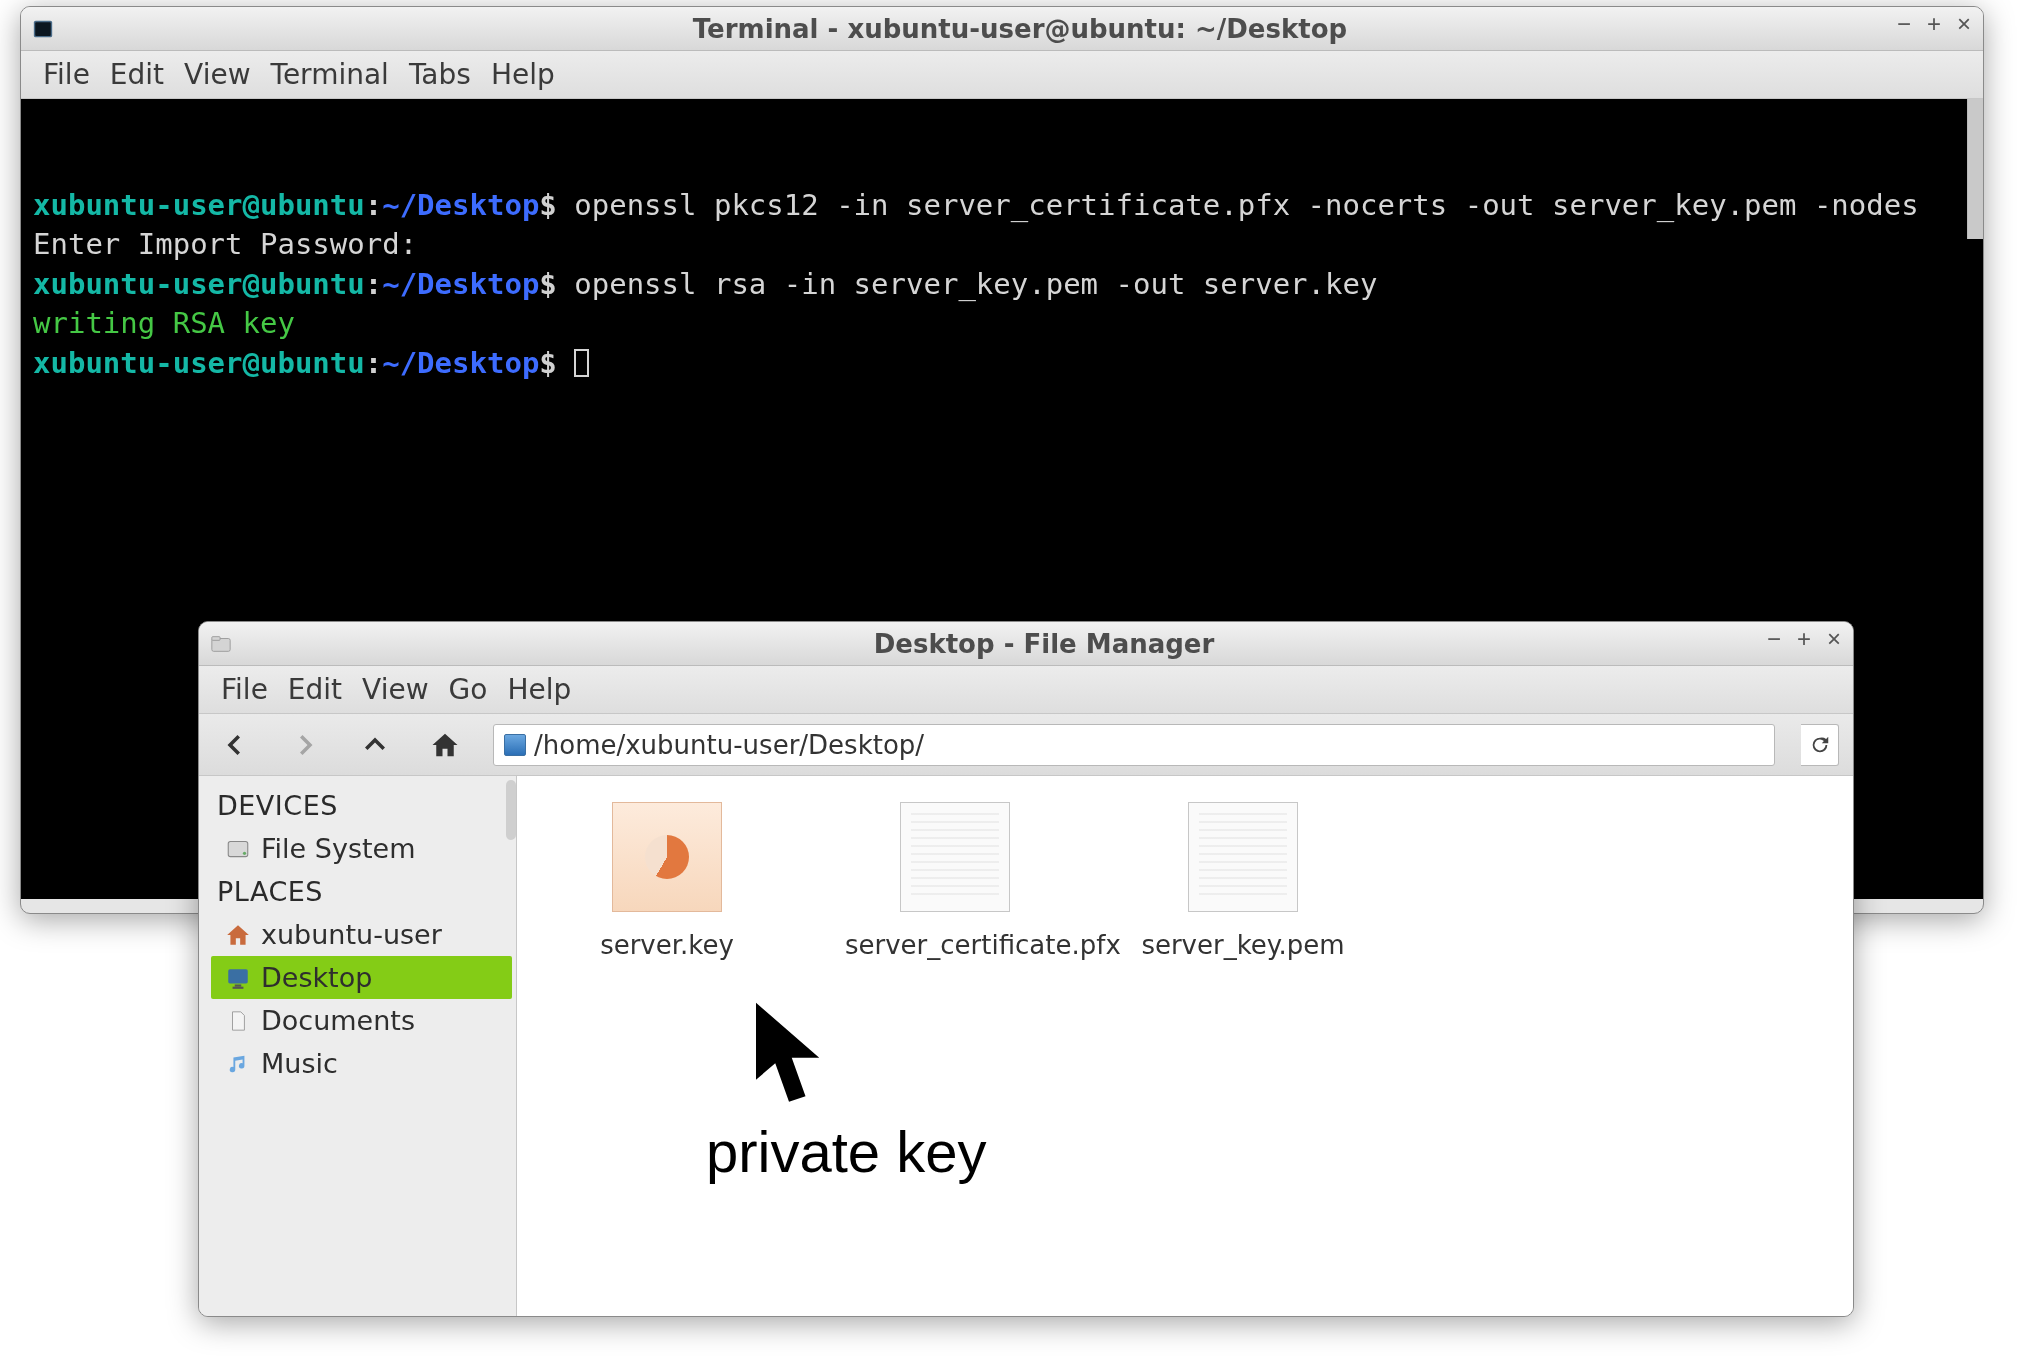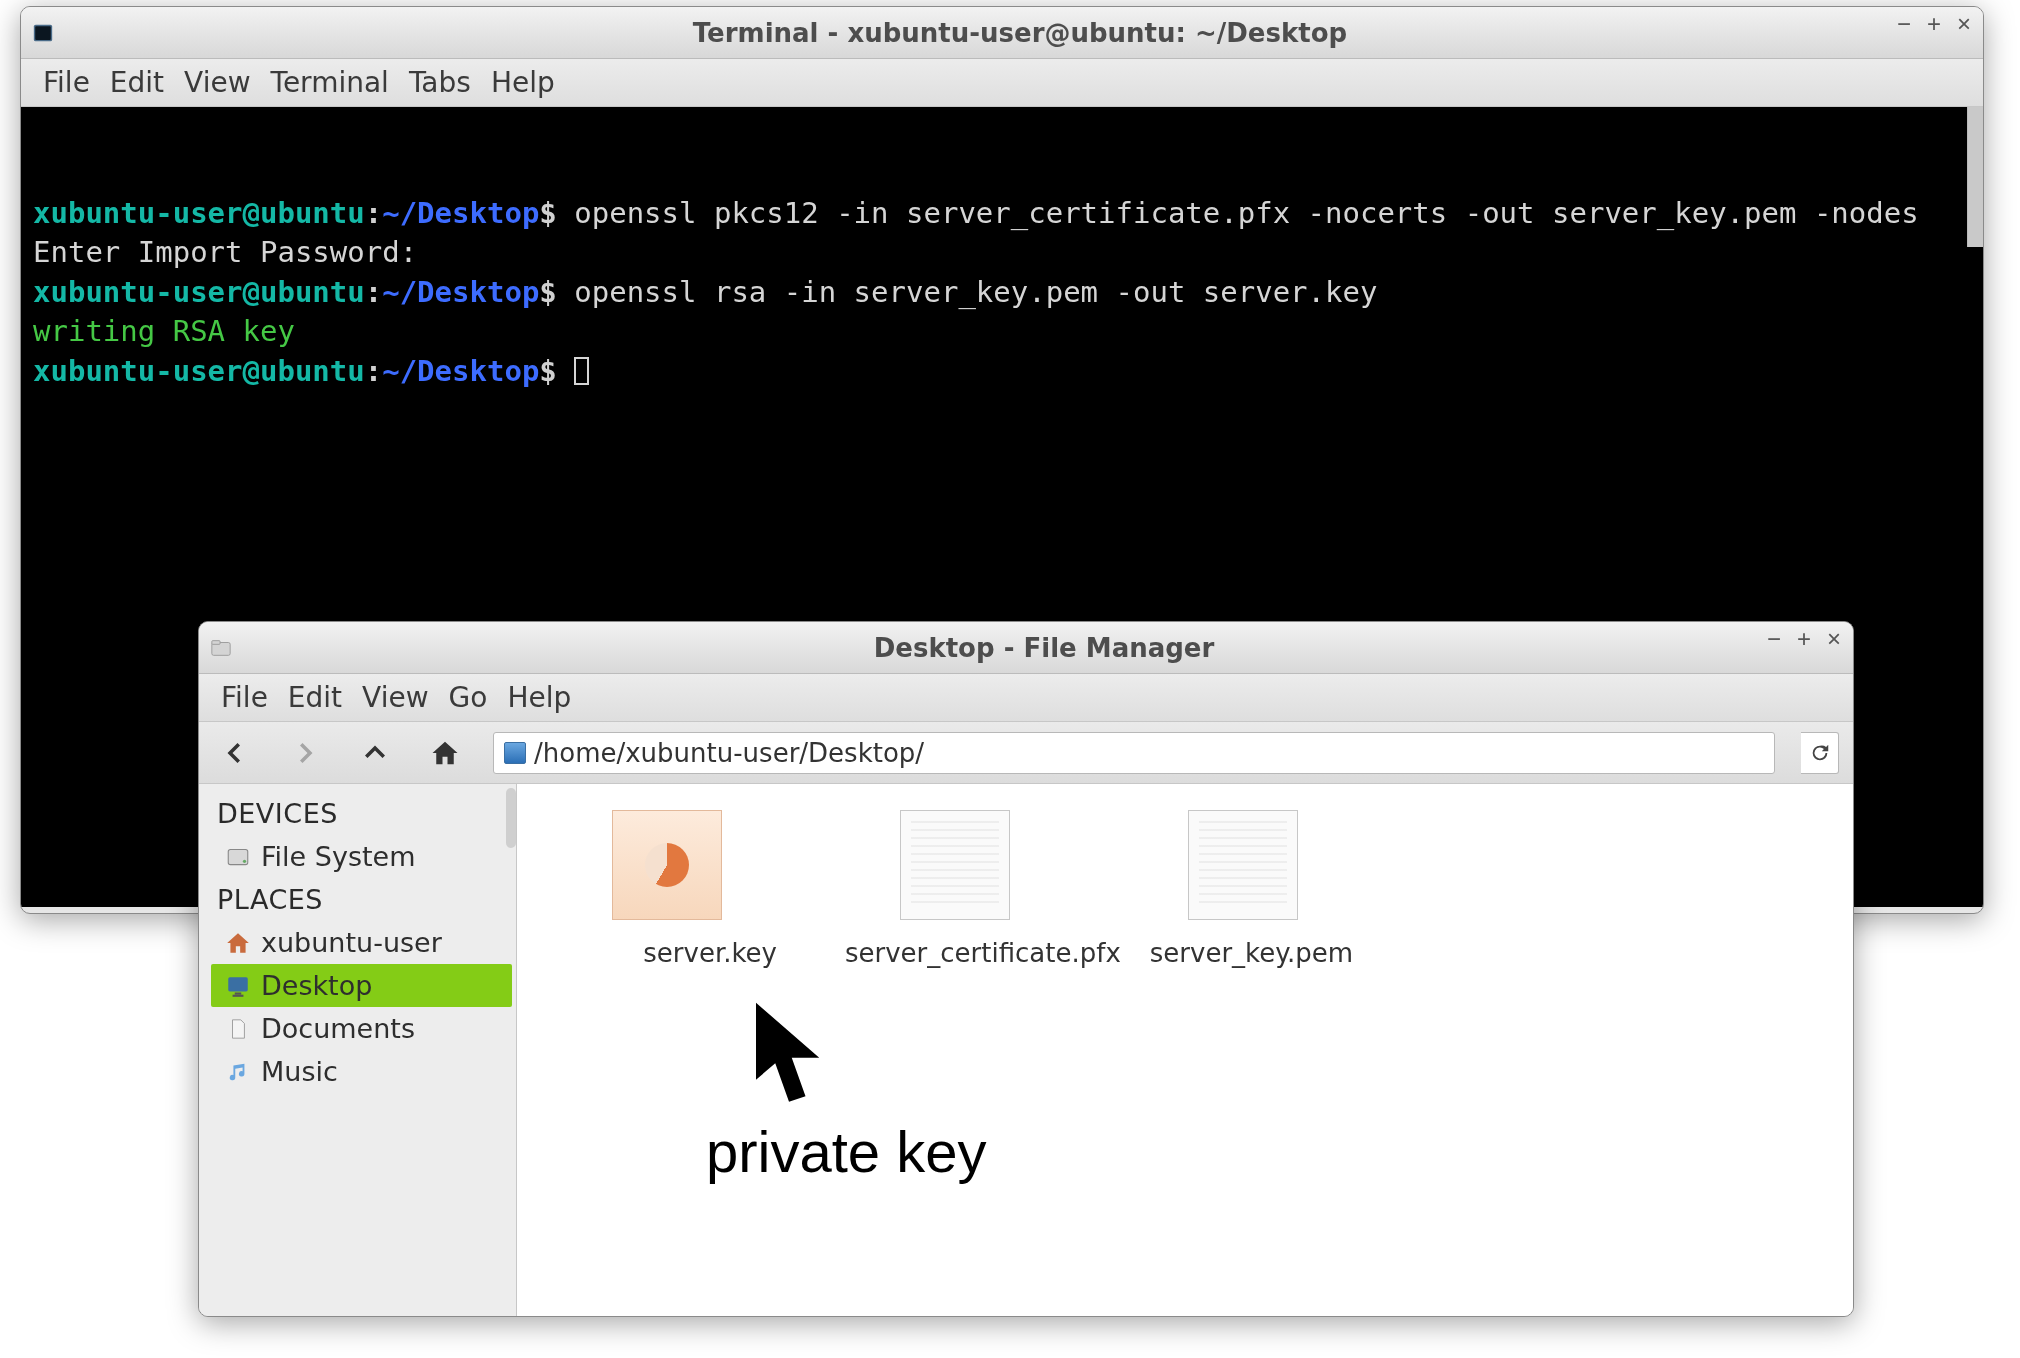--- a/index.html
+++ b/index.html
@@ -9,21 +9,21 @@
   
   .window {
     position: absolute;
     border: 1px solid #8a8a8a;
     border-radius: 10px;
     background: #e6e6e6;
     box-shadow: 0 6px 30px rgba(0,0,0,0.35);
     overflow: hidden;
   }
   .titlebar {
-    height: 52px;
+    height: 44px;
     background: linear-gradient(#f2f2f2,#d8d8d8);
     border-bottom: 1px solid #bbb;
     display: flex;
     align-items: center;
     position: relative;
     font-weight: 600;
     color: #4d4d4d;
   }
   .titlebar .title {
     flex: 1; text-align: center; font-size: 26px;
@@ -101,21 +101,21 @@
   .sidebar-handle { position: absolute; right: 0; top: 4px; width: 10px; height: 60px; background: #cfcfcf; border-radius: 5px; }
   .sb-section { font-weight: 400; color: #2a2a2a; padding: 6px 6px; letter-spacing: .5px; }
   .sb-item { display: flex; align-items: center; gap: 10px; padding: 6px 8px 6px 14px; border-radius: 2px; cursor: pointer; }
   .sb-item.selected { background: #84cc16; align-items: center; }
   .sb-icon { width: 26px; height: 26px; display: inline-flex; align-items: center; justify-content: center; }
 
   .fileview {
     flex: 1; background: #fff; position: relative; padding: 26px 26px 0 40px;
     display: flex; gap: 68px; align-items: flex-start;
   }
-  .file-item { width: 220px; text-align: right; font-size: 26px; color: #333; cursor: pointer; }
+  .file-item { width: 220px; text-align: center; font-size: 26px; color: #333; cursor: pointer; }
   .file-item .thumb { width: 110px; height: 110px; margin: 0 auto 18px; display: flex; align-items: center; justify-content: center; }
   .file-item .thumb.doc { border: 1px solid #c7c7c7; background: #fafafa; position: relative; }
   .file-item .thumb.doc::after { content:''; position:absolute; inset:10px; background: repeating-linear-gradient(#e1e1e1 0 2px, transparent 2px 8px); opacity:.5; }
   .file-item .thumb.pres { border: 1px solid #e3b99b; background: linear-gradient(#fdebdc,#f7d7bc); display:flex; align-items:center; justify-content:center; }
   .file-item .thumb.pres .pie { width:44px; height:44px; border-radius:50%; background: conic-gradient(#e2783f 0 210deg,#f5e0cf 210deg 360deg); }
 
   
   .annotation { position: absolute; pointer-events: none; }
   .arrow-cursor { width: 90px; height: 110px; fill: #000; }
   .anno-label { font-size: 58px; color: #000; font-family: "Liberation Sans","DejaVu Sans",sans-serif; }

